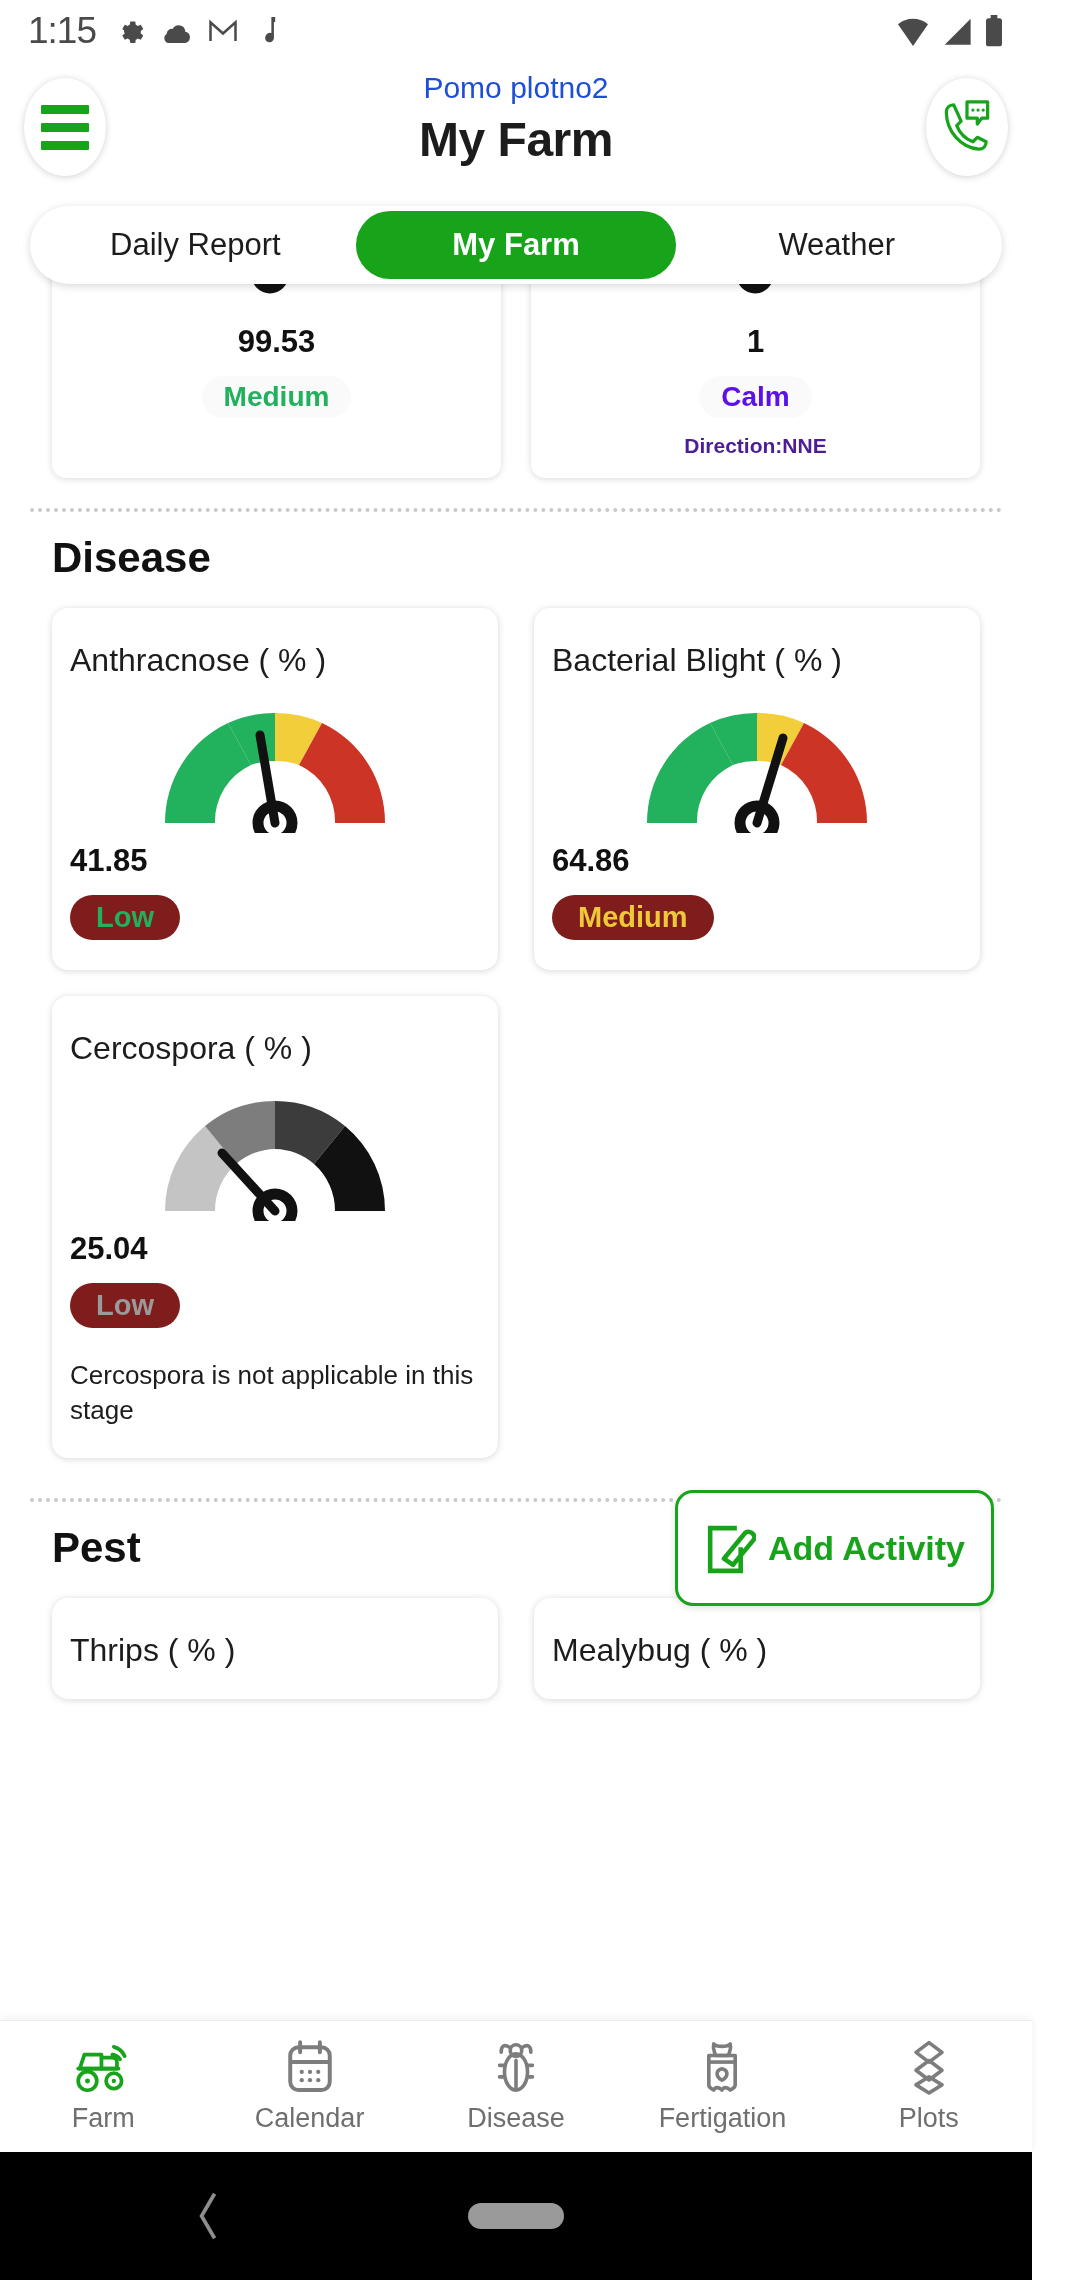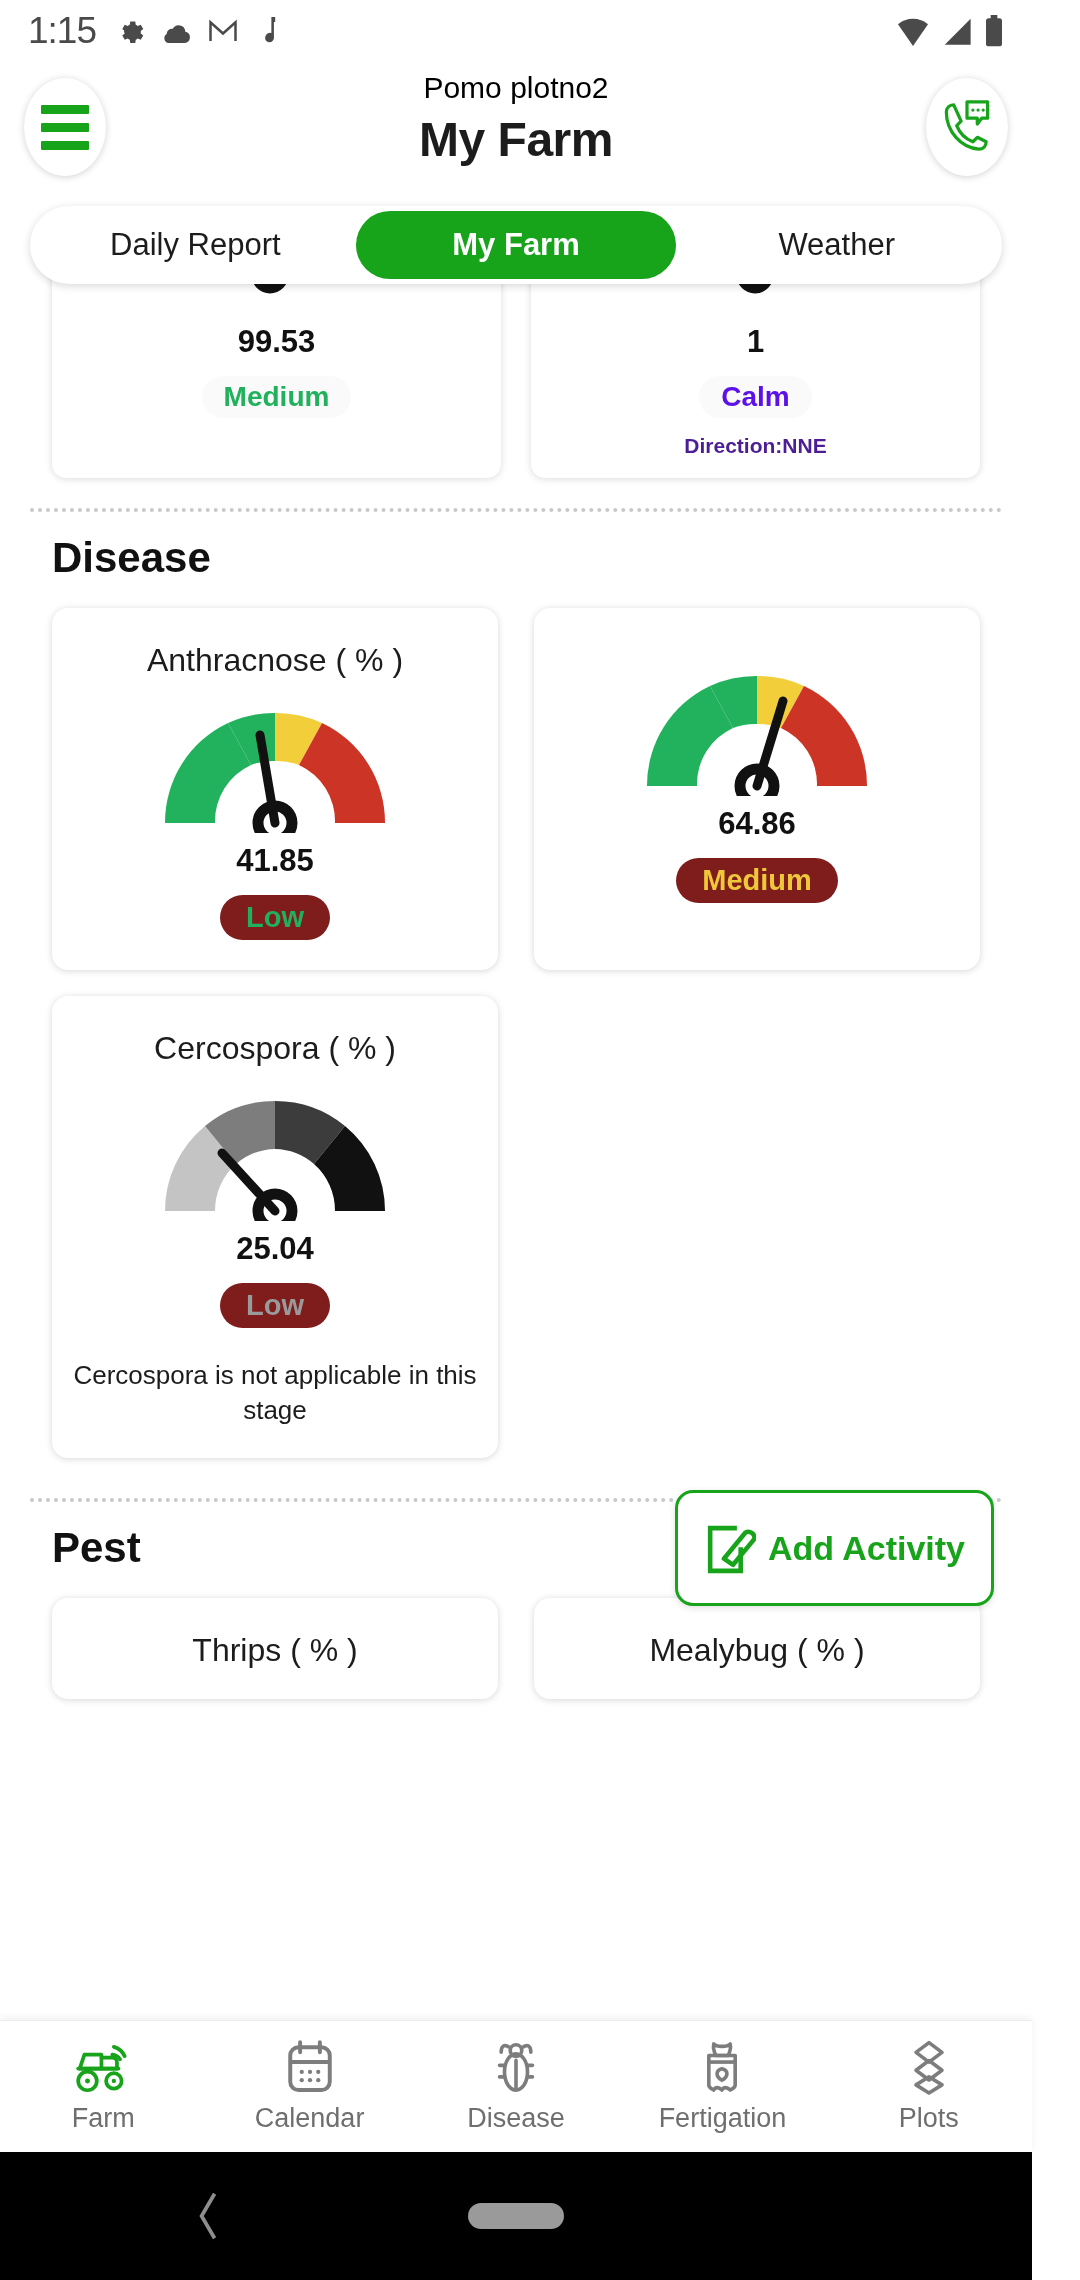--- a/index.html
+++ b/index.html
@@ -33,21 +33,21 @@
     background:#ffffff; box-shadow:0 1px 7px rgba(0,0,0,.18);
     display:flex; align-items:center; justify-content:center;
     flex-shrink:0;
   }
   .hamburger { display:flex; flex-direction:column; gap:9px; }
   .hamburger span { display:block; width:48px; height:9px; background:#17a31a; border-radius:1px; }
   .titlewrap {
     position:absolute; left:0; right:0; top:8px;
     display:flex; flex-direction:column; align-items:center; pointer-events:none;
   }
-  .subtitle { font-size:30px; color:#000000; line-height:1.2; }
+  .subtitle { font-size:30px; color:#1d4ed8; line-height:1.2; }
   .title { font-size:48px; font-weight:bold; color:#1c1c1c; letter-spacing:-0.5px; margin-top:6px; }
   .appbar-right { margin-left:auto; }
 
   
   .tabbar-wrap { padding:14px 30px 0; }
   .tabbar {
     height:78px; background:#ffffff; border-radius:40px;
     box-shadow:0 2px 9px rgba(0,0,0,.16);
     display:flex; align-items:center; padding:5px;
     position:relative; z-index:5;
@@ -86,21 +86,21 @@
     display:flex; align-items:center; justify-content:space-between;
     padding:22px 52px 0; position:relative;
   }
   .section-title { font-size:42px; font-weight:bold; color:#111; }
 
   
   .gauge-row { display:flex; gap:36px; padding:26px 52px 0; }
   .gauge-card {
     flex:1; background:#ffffff; border-radius:16px;
     box-shadow:0 1px 7px rgba(0,0,0,.16);
-    padding:34px 18px 30px; text-align:center;
+    padding:34px 18px 30px; text-align:left;
   }
   .gauge-card.half { flex:0 0 calc(50% - 18px); }
   .g-title { font-size:32px; color:#1c1c1c; }
   .g-svg { margin:14px auto 0; display:block; }
   .g-value { font-size:31px; font-weight:bold; color:#111; margin-top:10px; }
   .g-chip {
     display:inline-block; margin-top:16px; padding:6px 26px;
     border-radius:24px; background:#7f1d1d; font-size:29px; font-weight:bold;
   }
   .g-note { font-size:26px; color:#1c1c1c; margin-top:30px; line-height:1.35; }
@@ -255,20 +255,21 @@
           <path d="M125 20 A110 110 0 0 1 172 30 L149 72 A62 62 0 0 0 125 68 Z" fill="#f2ce3a"></path>
           <path d="M172 30 A110 110 0 0 1 235 130 L185 130 A62 62 0 0 0 149 72 Z" fill="#cc3526"></path>
           <line x1="125" y1="130" x2="110" y2="42" stroke="#111" stroke-width="9" stroke-linecap="round"></line>
           <circle cx="125" cy="130" r="17" fill="none" stroke="#111" stroke-width="11"></circle>
         </svg>
         <div class="g-value">41.85</div>
         <div class="g-chip" style="color:#21b15c">Low</div>
       </div>
 
       <div class="gauge-card">
+        <div class="g-title">Bacterial Blight ( % )</div>
         <svg class="g-svg" width="250" height="140" viewBox="0 0 250 140">
           <path d="M15 130 A110 110 0 0 1 78 30 L101 72 A62 62 0 0 0 65 130 Z" fill="#22b15d"></path>
           <path d="M78 30 A110 110 0 0 1 125 20 L125 68 A62 62 0 0 0 101 72 Z" fill="#22b15d"></path>
           <path d="M125 20 A110 110 0 0 1 172 30 L149 72 A62 62 0 0 0 125 68 Z" fill="#f2ce3a"></path>
           <path d="M172 30 A110 110 0 0 1 235 130 L185 130 A62 62 0 0 0 149 72 Z" fill="#cc3526"></path>
           <line x1="125" y1="130" x2="151" y2="45" stroke="#111" stroke-width="9" stroke-linecap="round"></line>
           <circle cx="125" cy="130" r="17" fill="none" stroke="#111" stroke-width="11"></circle>
         </svg>
         <div class="g-value">64.86</div>
         <div class="g-chip" style="color:#efc83a">Medium</div>

